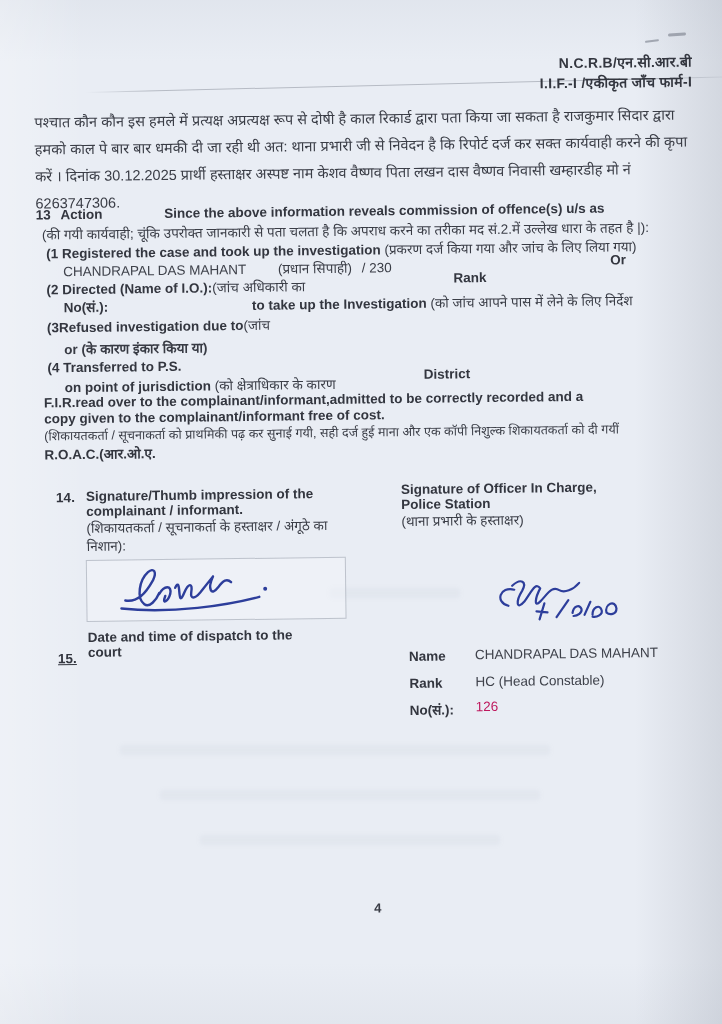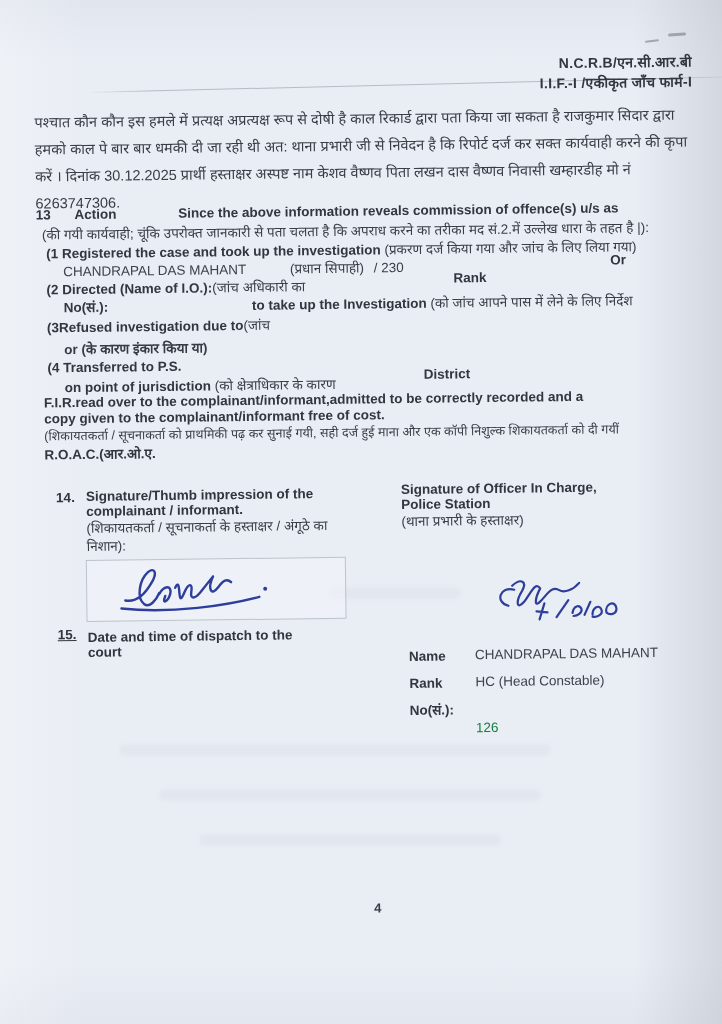--- a/index.html
+++ b/index.html
@@ -62,31 +62,31 @@
 
   <div class="abs para" style="left:38px;top:106px;">
     <div>पश्चात कौन कौन इस हमले में प्रत्यक्ष अप्रत्यक्ष रूप से दोषी है काल रिकार्ड द्वारा पता किया जा सकता है राजकुमार सिदार द्वारा</div>
     <div>हमको काल पे बार बार धमकी दी जा रही थी अत: थाना प्रभारी जी से निवेदन है कि रिपोर्ट दर्ज कर सक्त कार्यवाही करने की कृपा</div>
     <div>करें । दिनांक 30.12.2025 प्रार्थी हस्ताक्षर अस्पष्ट नाम केशव वैष्णव पिता लखन दास वैष्णव निवासी खम्हारडीह मो नं</div>
     <div>6263747306.</div>
   </div>
 
   <div class="abs line" style="left:38px;top:204px;">
     <span class="en">13</span>
-    <span class="en" style="margin-left:20px;">Action</span>
+    <span class="en" style="margin-left:6px;">Action</span>
     <span class="en" style="margin-left:58px;">Since the above information reveals commission of offence(s) u/s as</span>
   </div>
   <div class="abs line hi" style="left:44px;top:222px;">(की गयी कार्यवाही; चूंकि उपरोक्त जानकारी से पता चलता है कि अपराध करने का तरीका मद सं.2.में उल्लेख धारा के तहत है |):</div>
 
   <div class="abs line" style="left:48px;top:241px;">
     <span class="en">(1 Registered the case and took up the investigation </span><span class="hi">(प्रकरण दर्ज किया गया और जांच के लिए लिया गया)</span>
   </div>
   <div class="abs line" style="left:65px;top:259px;">
     <span class="hi" style="color:#3f424b;">CHANDRAPAL DAS MAHANT</span>
-    <span class="hi" style="margin-left:40px;">(प्रधान सिपाही)</span>
+    <span class="hi" style="margin-left:28px;">(प्रधान सिपाही)</span>
     <span class="hi" style="margin-left:6px;">/ 230</span>
   </div>
   <div class="abs line en" style="left:612px;top:256px;">Or</div>
 
   <div class="abs line" style="left:48px;top:277px;">
     <span class="en">(2 Directed (Name of I.O.):</span><span class="hi">(जांच अधिकारी का</span>
   </div>
   <div class="abs line en" style="left:455px;top:272px;">Rank</div>
 
   <div class="abs line" style="left:65px;top:295px;">
@@ -144,28 +144,28 @@
         <path d="M28,18 c9,-8 15,-4 10,5 c-7,11 -6,20 2,11 c7,-9 11,-20 16,-13 c-5,9 -7,20 0,13 c7,-7 12,-16 19,-11 c5,3 14,0 20,-7"></path>
         <path d="M60,36 l-5,16 m-3,-8 l11,1"></path>
         <path d="M72,50 l12,-17"></path>
         <path d="M88,46 c1,-7 7,-9 9,-4 c1,4 -4,7 -8,7"></path>
         <path d="M100,48 l6,-13 m2,13 c0,-7 7,-11 9,-5 c2,5 -5,8 -9,7"></path>
         <path d="M122,46 c-2,-9 9,-13 10,-4 c0,6 -7,7 -10,4"></path>
       </g>
     </svg>
   </div>
 
-  <div class="abs line en" style="left:55px;top:624px;text-decoration:underline;">15.</div>
+  <div class="abs line en" style="left:55px;top:648px;text-decoration:underline;">15.</div>
   <div class="abs" style="left:85px;top:627px;width:300px;">
     <div class="line en">Date and time of dispatch to the</div>
     <div class="line en">court</div>
   </div>
 
   <div class="abs line en" style="left:406px;top:650px;text-align:right;">Name</div>
   <div class="abs line hi" style="left:472px;top:649px;color:#3f424b;">CHANDRAPAL DAS MAHANT</div>
   <div class="abs line en" style="left:406px;top:677px;">Rank</div>
   <div class="abs line hi" style="left:472px;top:676px;color:#3f424b;">HC (Head Constable)</div>
   <div class="abs line en" style="left:406px;top:702px;">No(सं.):</div>
-  <div class="abs line hi" style="left:472px;top:722px;color:#15803d;">126</div>
+  <div class="abs line hi" style="left:472px;top:701px;color:#be185d;">126</div>
 
   <div class="abs pageno" style="left:368px;top:901px;">4</div>
 
 </div>
 
 </body></html>

